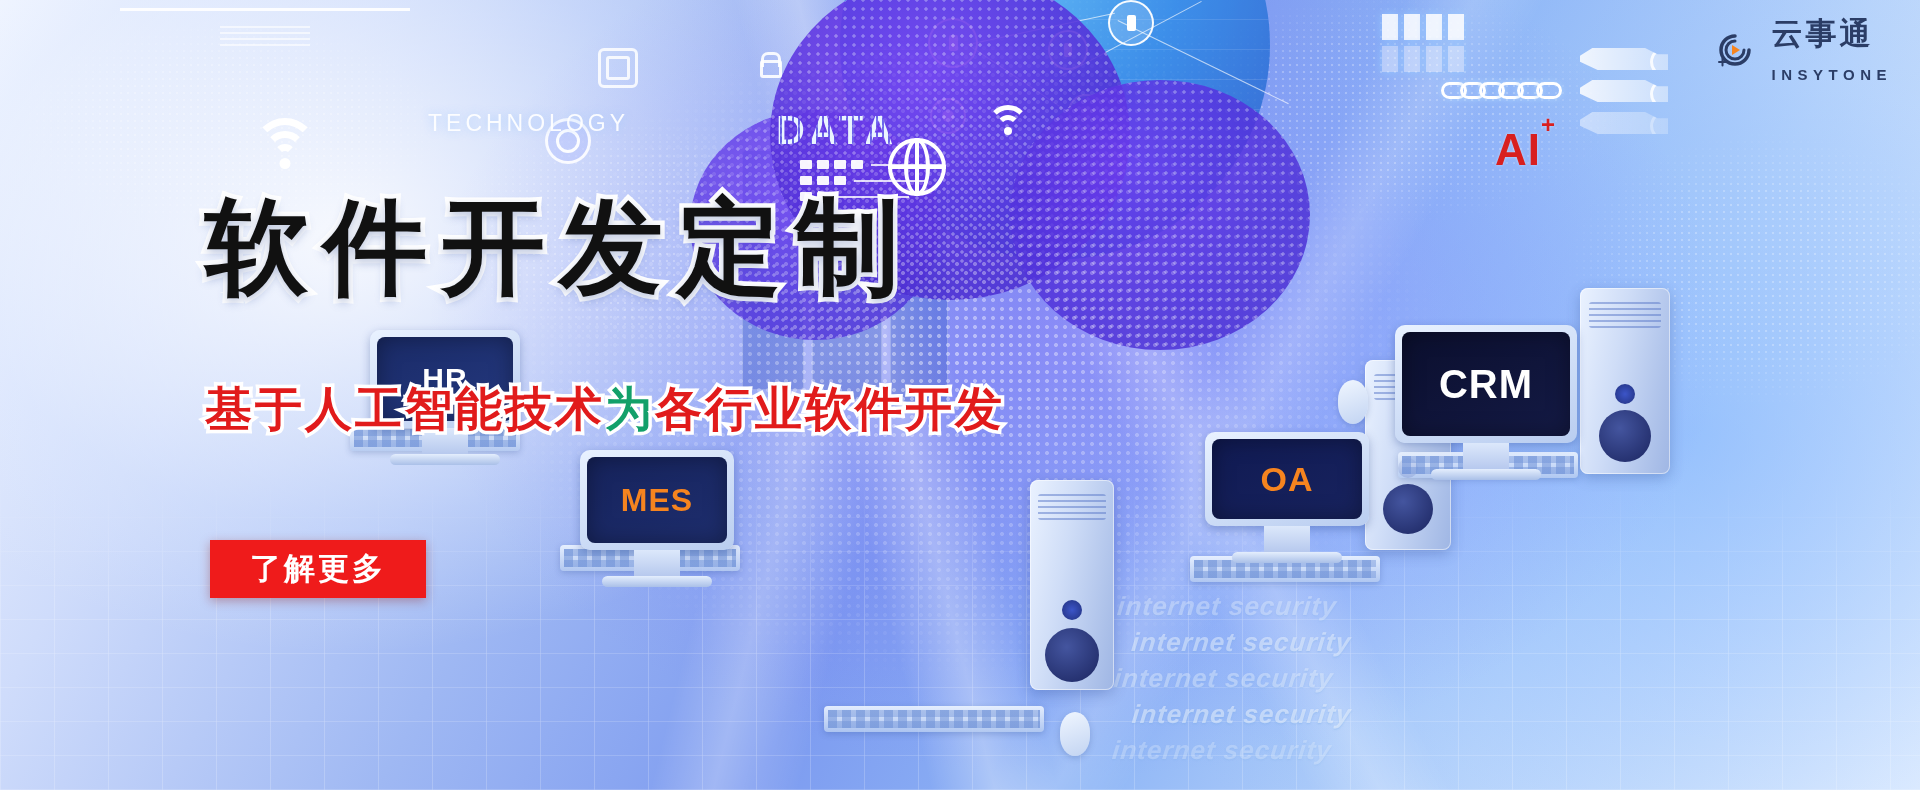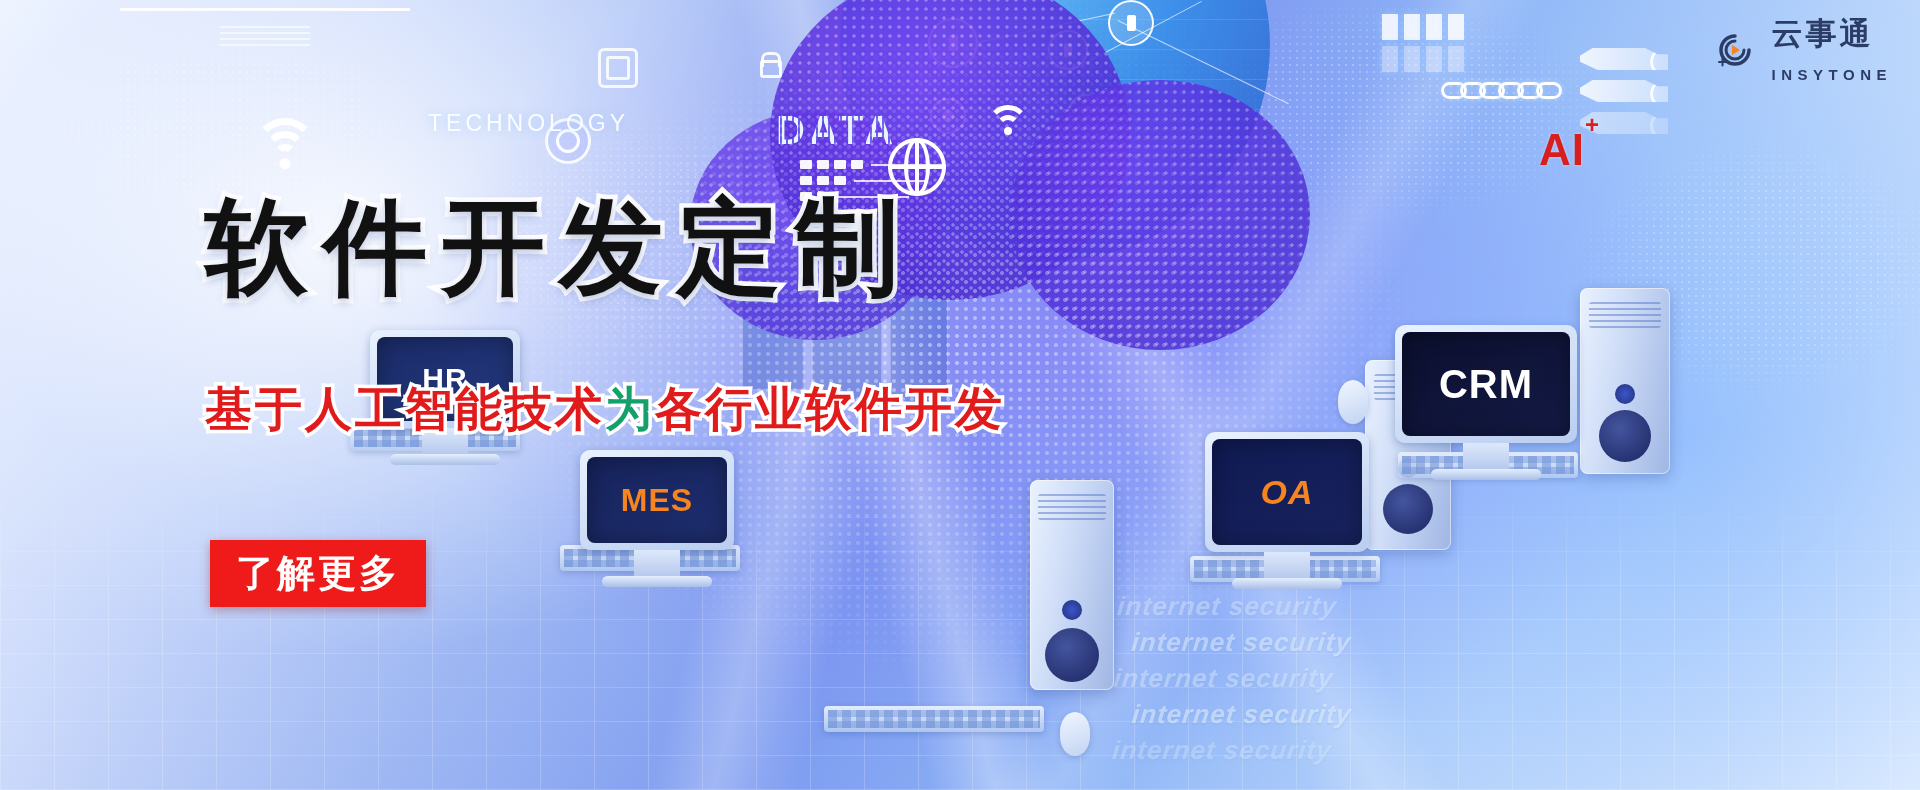--- a/index.html
+++ b/index.html
@@ -226,21 +226,20 @@
     margin-left:-7px;
     box-shadow:0 0 6px rgba(170,210,255,0.9);
   }
 
   
   #ai-plus {
     position:absolute; left:1495px; top:128px;
     font-size:44px; font-weight:700; color:#d81f1f;
     letter-spacing:1px; line-height:1;
     text-shadow:0 0 3px rgba(255,255,255,0.5);
-    margin-left:44px;
   }
   #ai-plus sup { font-size:24px; top:-0.7em; position:relative; }
 
   
   .hud-stack { position:absolute; left:1580px; top:48px; }
   .hud-bar {
     width:88px; height:22px; margin-bottom:10px;
     background:linear-gradient(90deg, rgba(255,255,255,0.85), rgba(255,255,255,0.45));
     clip-path:polygon(0 35%, 14% 0, 74% 0, 88% 28%, 100% 28%, 100% 100%, 20% 100%, 0 62%);
     position:relative;
@@ -307,21 +306,21 @@
   .mon-base {
     width:110px; height:11px; margin:0 auto; border-radius:6px;
     background:linear-gradient(180deg,#e4eefd,#aac0e8);
   }
 
   #monitor-crm { left:1395px; top:325px; }
   #monitor-crm .screen { width:168px; height:104px; background:linear-gradient(150deg,#0b0f2e,#141a45); }
   #monitor-crm .screen span { color:#ffffff; font-size:40px; letter-spacing:1px; }
 
   #monitor-oa { left:1205px; top:432px; }
-  #monitor-oa .screen { width:150px; height:106px; background:linear-gradient(150deg,#101a52,#18235f);font-style:italic; }
+  #monitor-oa .screen { width:150px; height:80px; background:linear-gradient(150deg,#101a52,#18235f); }
   #monitor-oa .screen span { color:#f6841f; font-size:34px; letter-spacing:1px; }
 
   #monitor-erp { left:820px; top:560px; }
   #monitor-erp .screen { width:162px; height:100px; background:linear-gradient(150deg,#1c2d63,#2a3f7d); }
   #monitor-erp .screen span { color:#ffffff; font-size:40px; letter-spacing:1px; }
 
   #monitor-mes { left:580px; top:450px; }
   #monitor-mes .screen { width:140px; height:86px; background:linear-gradient(150deg,#16235c,#1e2e6e); }
   #monitor-mes .screen span { color:#f6841f; font-size:32px; letter-spacing:1px; }
 
@@ -437,24 +436,24 @@
     letter-spacing:2px; line-height:1;
     color:#121212;
     font-family:"DejaVu Sans","Liberation Sans",sans-serif;
     -webkit-text-stroke:7px #ffffff;
     paint-order:stroke fill;
     white-space:nowrap;
   }
 
   #cta-button {
     position:absolute; left:210px; top:540px;
-    width:216px; height:67px;
+    width:216px; height:58px;
     background:#ef1b1b;
     color:#ffffff;
-    font-size:38px; font-weight:700;
+    font-size:31px; font-weight:700;
     letter-spacing:3px;
     display:flex; align-items:center; justify-content:center;
     border:none; cursor:pointer;
     font-family:"DejaVu Sans","Liberation Sans",sans-serif;
     box-shadow:0 3px 10px rgba(140,20,20,0.35);
   }
 
   
   #logo {
     position:absolute; right:28px; top:18px;

